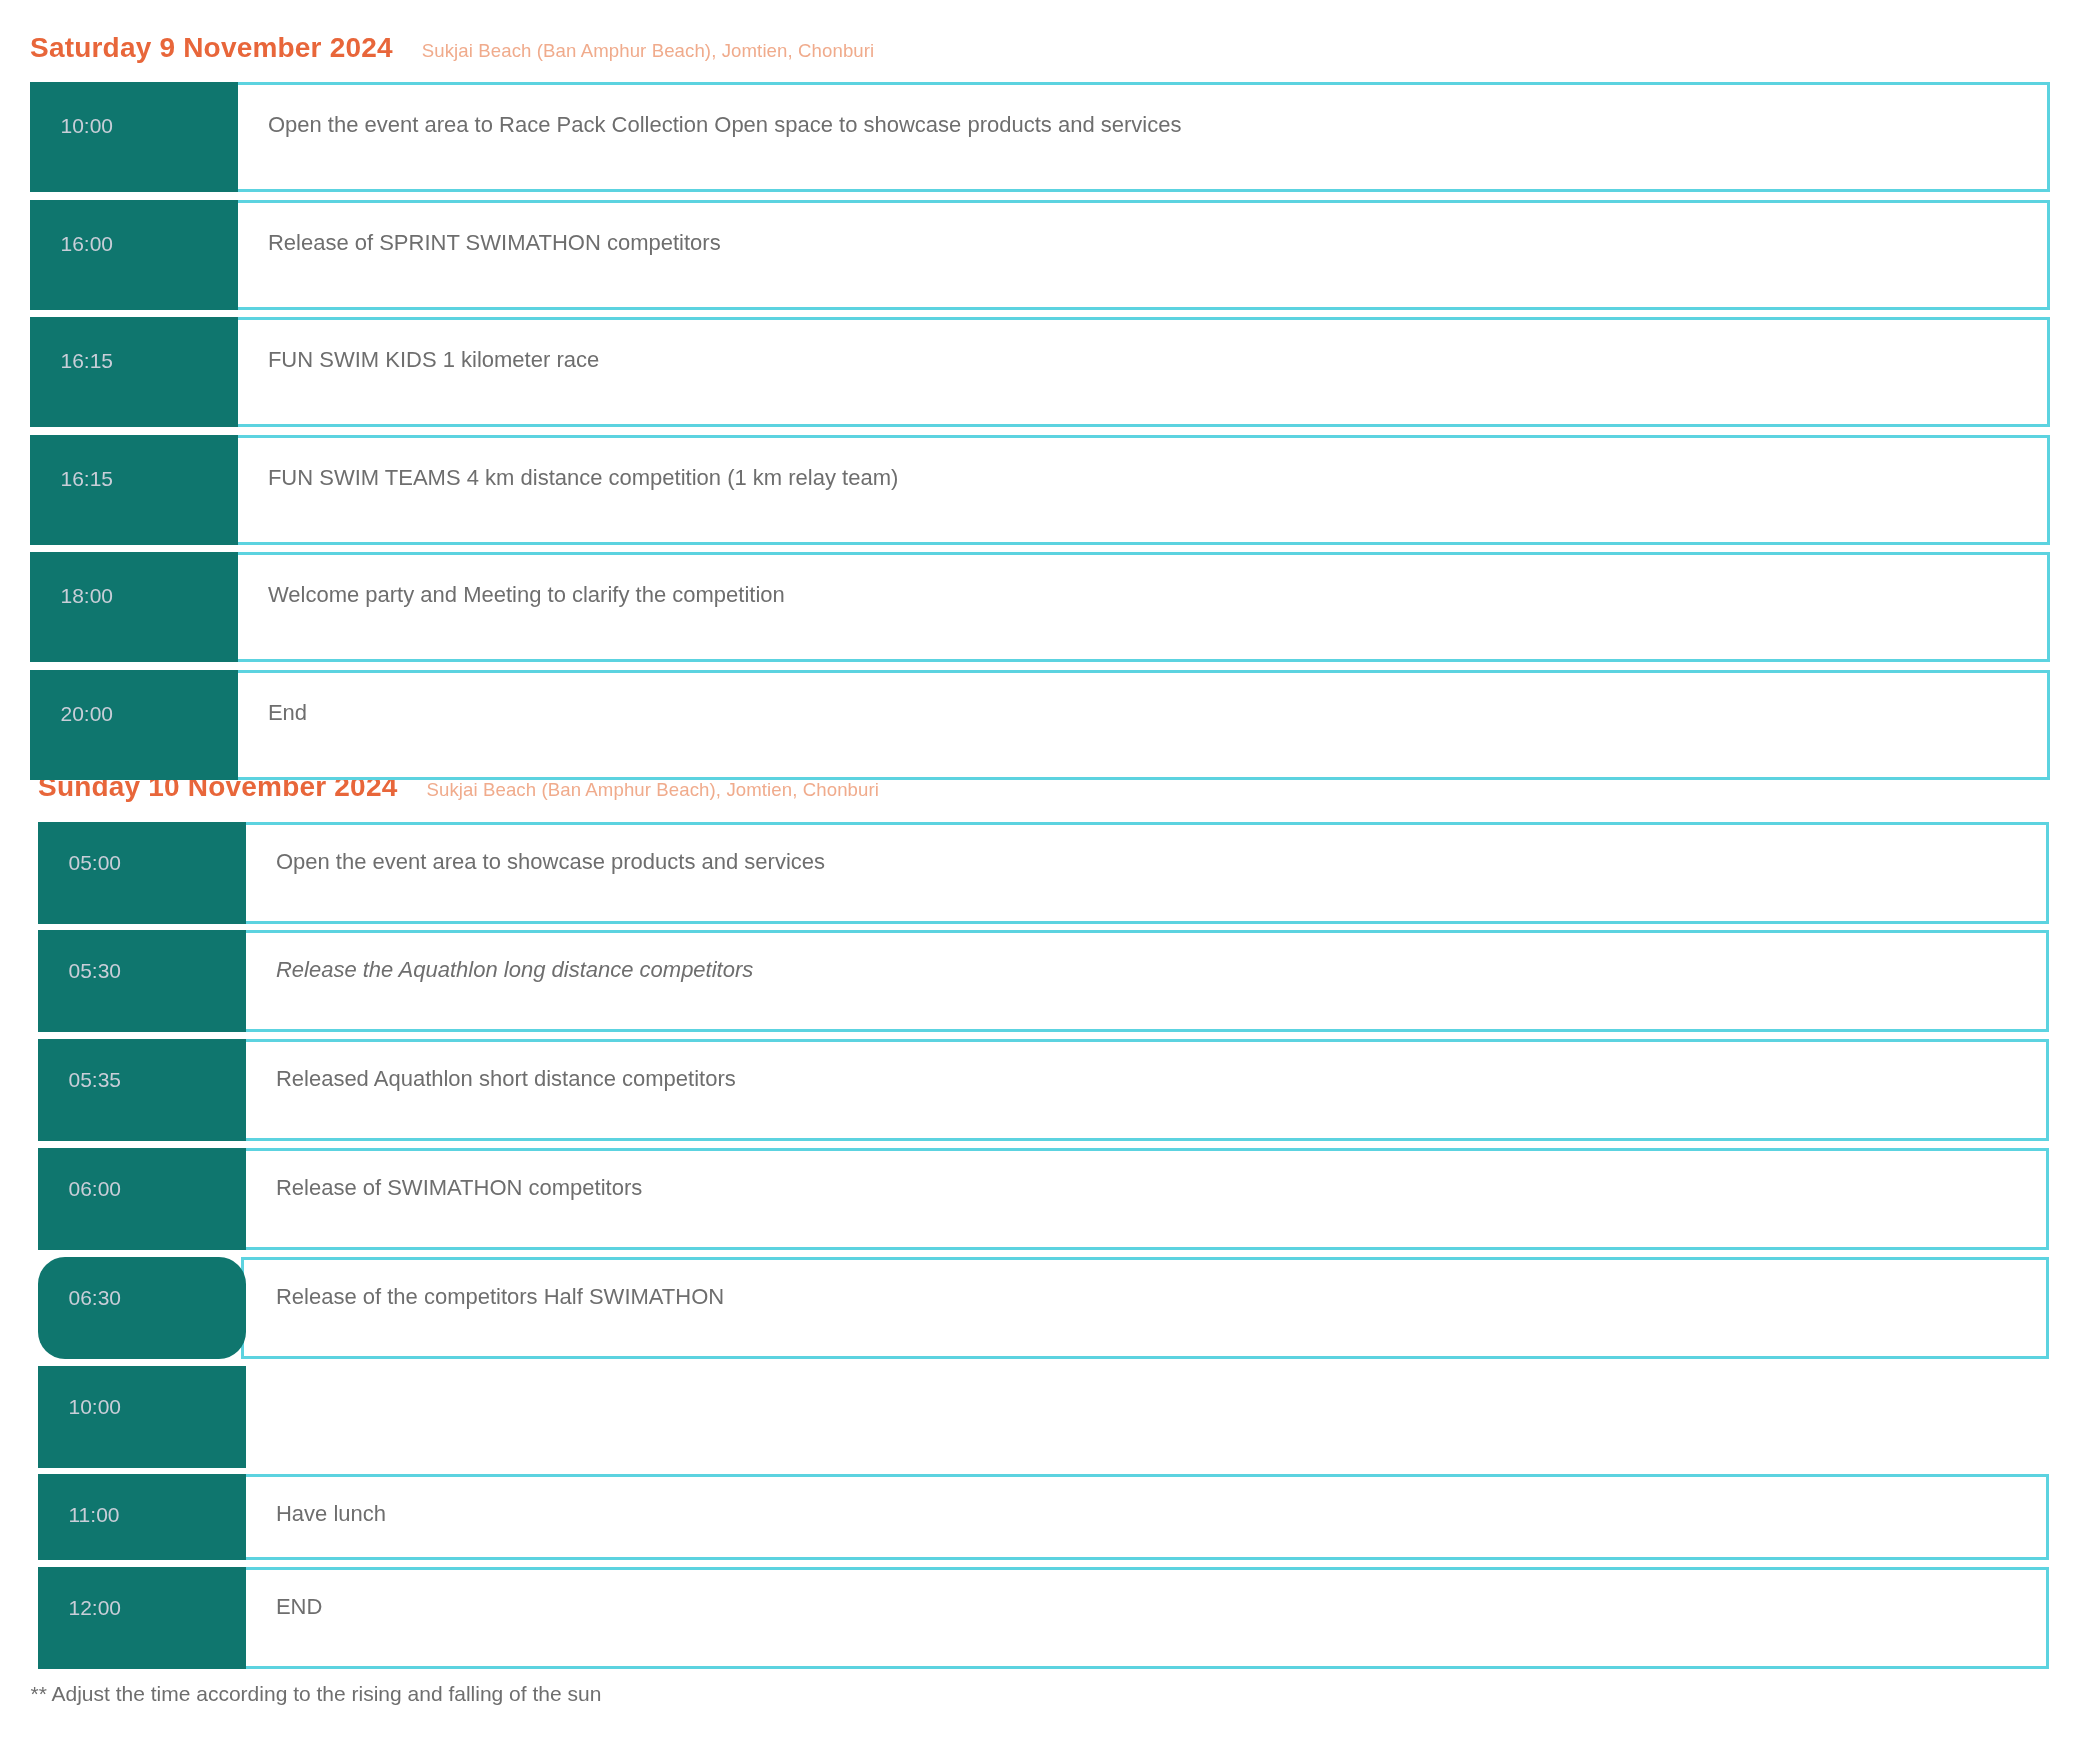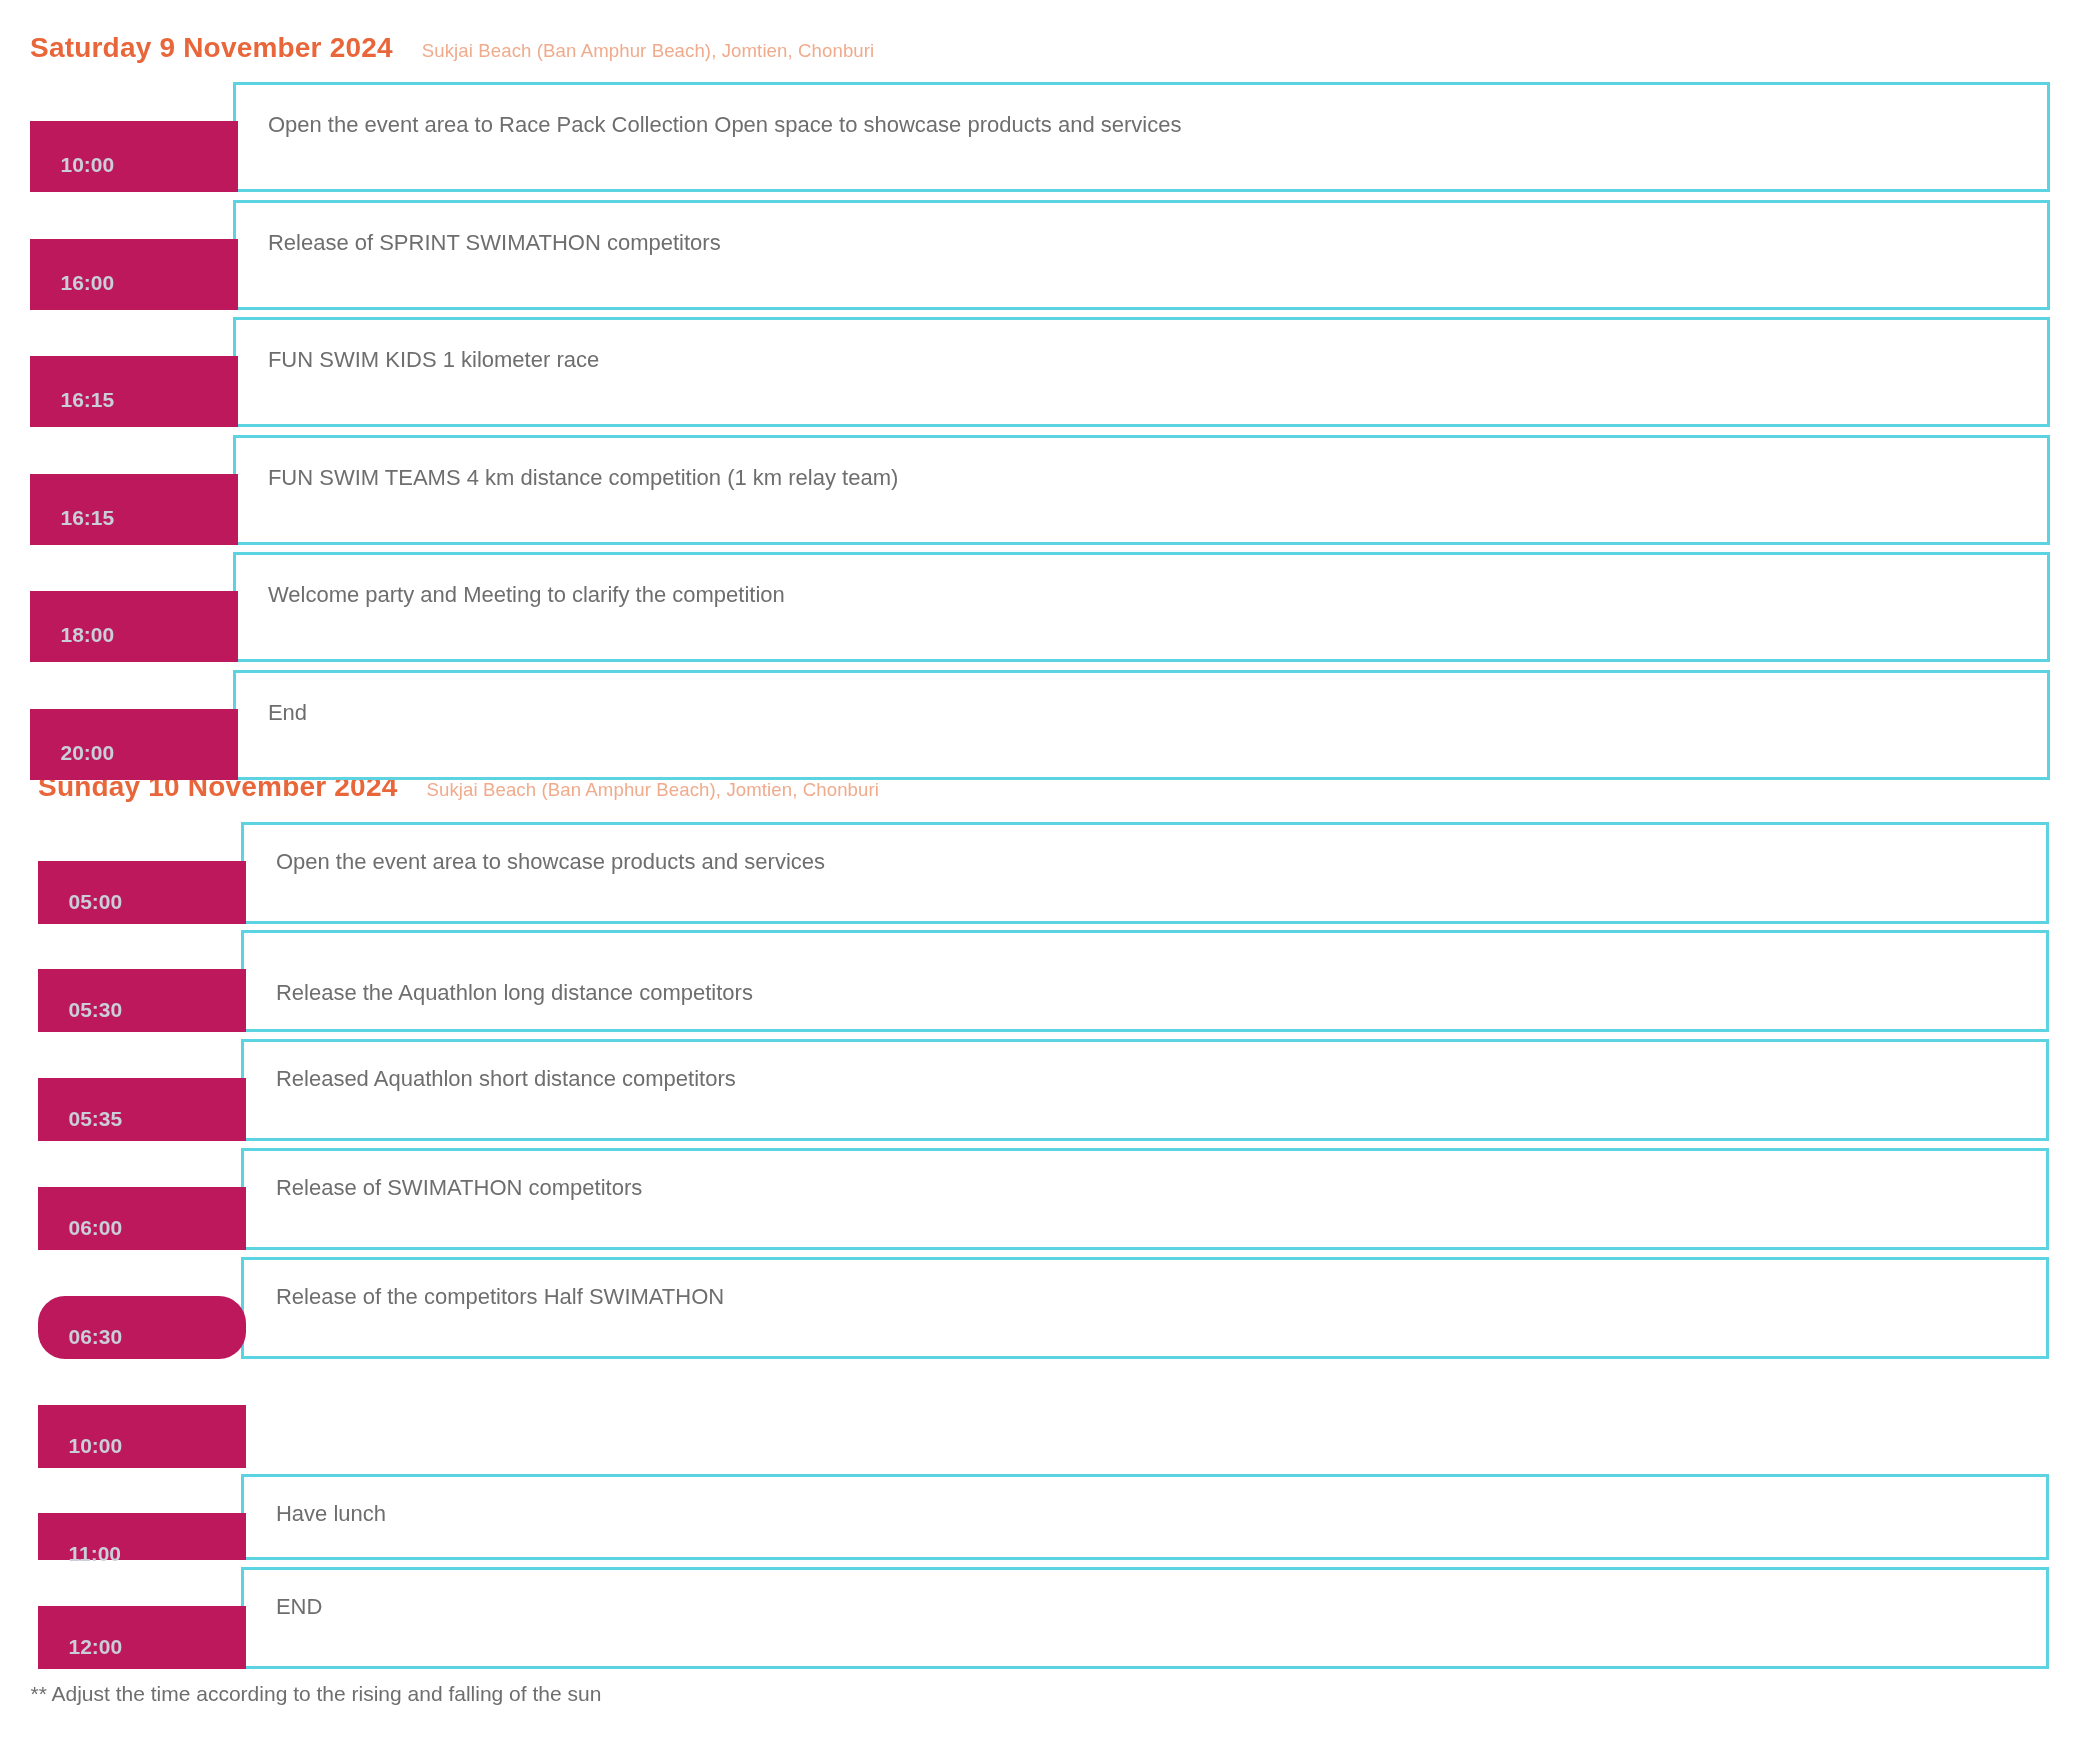--- a/index.html
+++ b/index.html
@@ -40,31 +40,30 @@
   
   .schedule-table { position: relative; }
 
   .row {
     position: relative;
     display: flex;
     align-items: stretch;
   }
 
   .time-cell {
-    background: #be185d;
+    background: #0f766e;
     color: #c9ced8;
     font-size: 21px;
-    font-weight: 700;
+    font-weight: 400;
     box-sizing: border-box;
     display: flex;
     align-items: center;
     flex: 0 0 auto;
     z-index: 2;
     position: relative;
-    margin-top: 39px;
   }
 
   .desc-cell {
     box-sizing: border-box;
     border: 3.4px solid #5cd3e0;
     background: #ffffff;
     color: #6e6e6e;
     font-size: 22px;
     font-weight: 300;
     display: flex;
@@ -167,21 +166,21 @@
       </div>
       <div class="desc-cell" style="padding-left:32px; align-items:flex-start; padding-top:24px;">
         <span class="desc-text">Open the event area to showcase products and services</span>
       </div>
     </div>
 
     <div class="row" style="height:102px; margin-bottom:6.8px;">
       <div class="time-cell" style="width:208px; padding-left:30.5px; align-items:flex-start; padding-top:29px;">
         <span>05:30</span>
       </div>
-      <div class="desc-cell" style="padding-left:32px; align-items:center; padding-top:24px;">
+      <div class="desc-cell" style="padding-left:32px; align-items:flex-start; padding-top:24px;font-style:italic;">
         <span class="desc-text">Release the Aquathlon long distance competitors</span>
       </div>
     </div>
 
     <div class="row" style="height:102px; margin-bottom:6.8px;">
       <div class="time-cell" style="width:208px; padding-left:30.5px; align-items:flex-start; padding-top:29px;">
         <span>05:35</span>
       </div>
       <div class="desc-cell" style="padding-left:32px; align-items:flex-start; padding-top:24px;">
         <span class="desc-text">Released Aquathlon short distance competitors</span>

